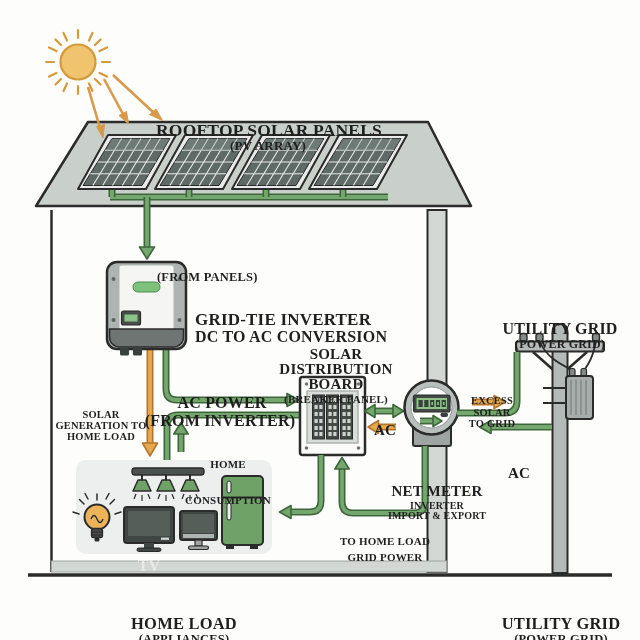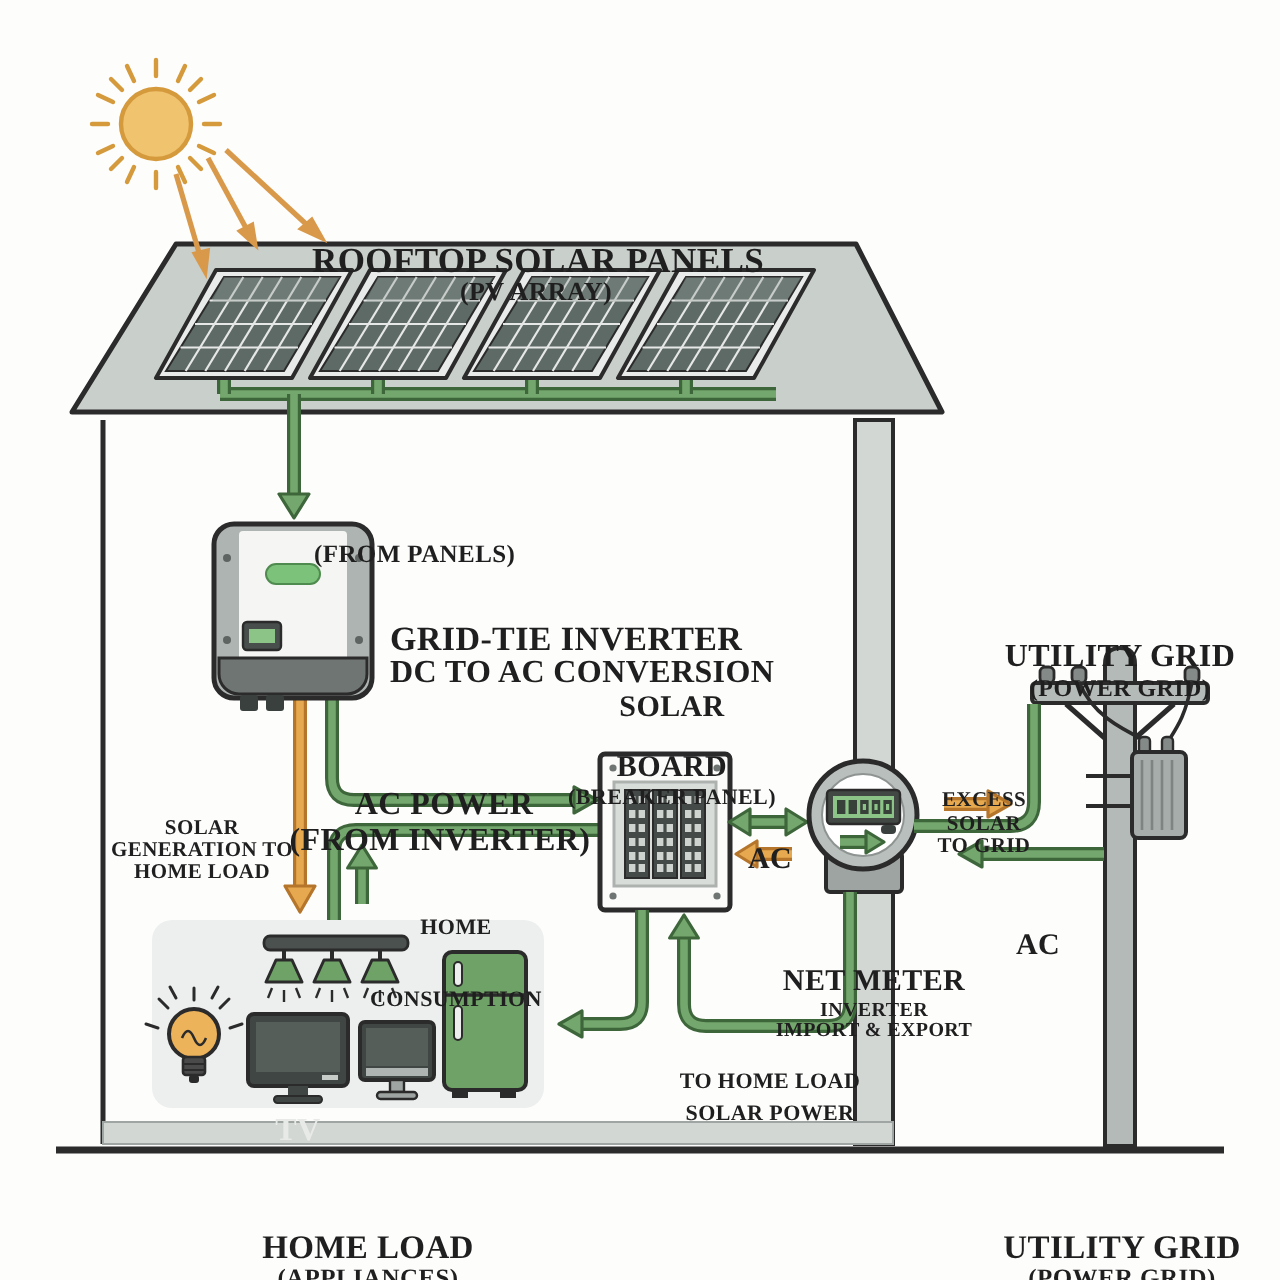--- a/index.html
+++ b/index.html
@@ -339,33 +339,34 @@
 <div class="lbl" style="left:195px;top:294px;font-size:16px">DC TO AC CONVERSION</div>
 
 <div class="lbl c" style="left:101px;top:374px;font-size:10.5px">SOLAR</div>
 <div class="lbl c" style="left:101px;top:385px;font-size:10.5px">GENERATION TO</div>
 <div class="lbl c" style="left:101px;top:396px;font-size:10.5px">HOME LOAD</div>
 
 <div class="lbl c" style="left:222px;top:360px;font-size:16px">AC POWER</div>
 <div class="lbl c" style="left:220px;top:378px;font-size:16px">(FROM INVERTER)</div>
 
 <div class="lbl c" style="left:336px;top:312px;font-size:15px">SOLAR</div>
+<div class="lbl c" style="left:336px;top:327px;font-size:15px">DISTRIBUTION</div>
 <div class="lbl c" style="left:336px;top:342px;font-size:15px">BOARD</div>
 <div class="lbl c" style="left:336px;top:359px;font-size:11px">(BREAKER PANEL)</div>
 
 <div class="lbl" style="left:374px;top:388px;font-size:15px">AC</div>
 
 <div class="lbl c" style="left:228px;top:424px;font-size:11px">HOME</div>
 <div class="lbl c" style="left:228px;top:460px;font-size:11px">CONSUMPTION</div>
 
 <div class="lbl c" style="left:437px;top:449px;font-size:15px">NET METER</div>
 <div class="lbl c" style="left:437px;top:465.5px;font-size:10px">INVERTER</div>
 <div class="lbl c" style="left:437px;top:475.5px;font-size:10px">IMPORT &amp; EXPORT</div>
 
-<div class="lbl c" style="left:385px;top:517px;font-size:11px">SOLAR POWER</div>
+<div class="lbl c" style="left:385px;top:517px;font-size:11px">GRID POWER</div>
 <div class="lbl c" style="left:385px;top:501px;font-size:11px">TO HOME LOAD</div>
 
 <div class="lbl c" style="left:492px;top:360px;font-size:10.5px">EXCESS</div>
 <div class="lbl c" style="left:492px;top:371.5px;font-size:10.5px">SOLAR</div>
 <div class="lbl c" style="left:492px;top:383px;font-size:10.5px">TO GRID</div>
 
 <div class="lbl c" style="left:560px;top:286px;font-size:16px">UTILITY GRID</div>
 <div class="lbl c" style="left:560px;top:303px;font-size:12px">(POWER GRID)</div>
 
 <div class="lbl" style="left:508px;top:431px;font-size:15px">AC</div>

